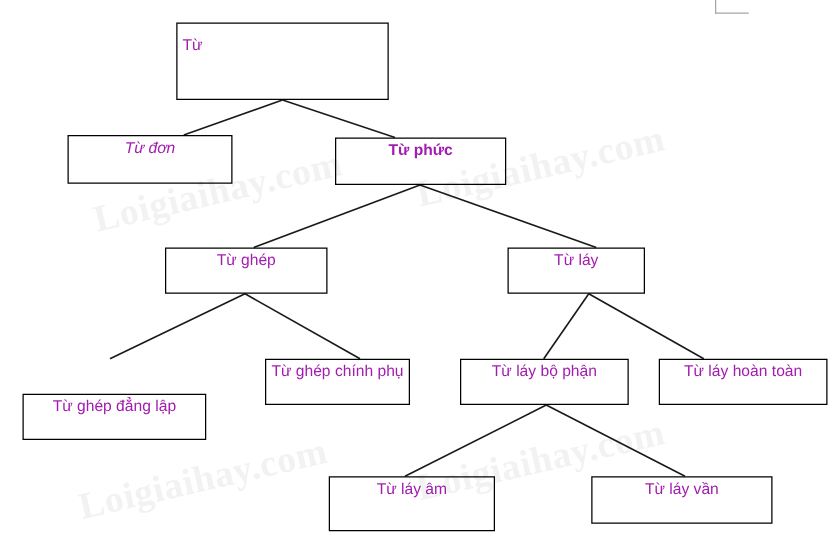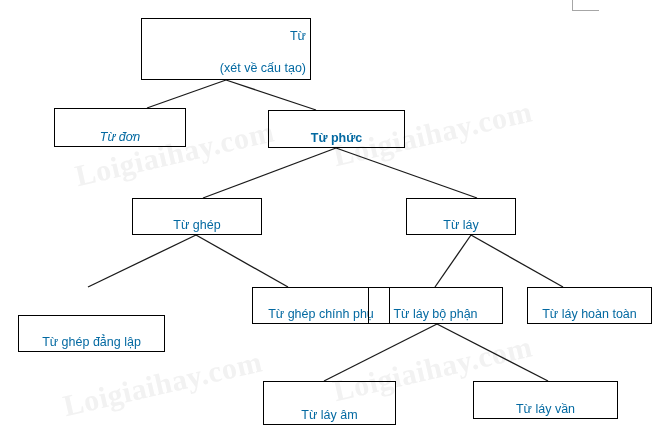--- a/index.html
+++ b/index.html
@@ -35,25 +35,25 @@
     transform-origin: left top;
     user-select: none;
     letter-spacing: 0.5px;
   }
   .node {
     position: absolute;
     box-sizing: border-box;
     border: 1px solid #000000;
     background: transparent;
     display: flex;
-    align-items: flex-end;
+    align-items: flex-start;
     justify-content: center;
     text-align: center;
     font-size: 12.5px;
-    color: #0369a1;
+    color: #a21caf;
     line-height: 1.45;
     padding: 0 4px;
   }
   .node.root {
     flex-direction: column;
     justify-content: flex-start;
     padding-top: 8px;
   }
   .node .line1 {
     display: block;
@@ -93,44 +93,43 @@
       <line x1="196" y1="235" x2="288" y2="287" stroke="#1a1a1a" stroke-width="1.3"></line>
       <line x1="471" y1="235" x2="435" y2="287" stroke="#1a1a1a" stroke-width="1.3"></line>
       <line x1="471" y1="235" x2="563" y2="287" stroke="#1a1a1a" stroke-width="1.3"></line>
       <line x1="437" y1="324" x2="324" y2="381" stroke="#1a1a1a" stroke-width="1.3"></line>
       <line x1="437" y1="324" x2="548" y2="381" stroke="#1a1a1a" stroke-width="1.3"></line>
     </svg>
 
   <div id="node-layer">
       <div class="node root" style="left: 141px; top: 18px; width: 170px; height: 62px; border-color: rgb(0, 0, 0);">
         <span class="line1">Từ</span>
-        <span class="line2">(xét về cấu tạo)</span>
       </div>
       <div class="node" style="left: 54px; top: 108px; width: 132px; height: 39px; border-color: rgb(0, 0, 0); font-style: italic;">
         <span>Từ đơn</span>
       </div>
       <div class="node" style="left: 268px; top: 110px; width: 137px; height: 38px; border-color: rgb(0, 0, 0); font-weight: bold;">
         <span>Từ phức</span>
       </div>
       <div class="node" style="left: 132px; top: 198px; width: 130px; height: 37px; border-color: rgb(0, 0, 0);">
         <span>Từ ghép</span>
       </div>
       <div class="node" style="left: 406px; top: 198px; width: 110px; height: 37px; border-color: rgb(0, 0, 0);">
         <span>Từ láy</span>
       </div>
       <div class="node" style="left: 18px; top: 287px; width: 147px; height: 37px; border-color: rgb(0, 0, 0); margin-top: 28px;">
         <span>Từ ghép đẳng lập</span>
       </div>
-      <div class="node" style="left: 212px; top: 287px; width: 138px; height: 37px; border-color: rgb(0, 0, 0); margin-left: 40px;">
+      <div class="node" style="left: 212px; top: 287px; width: 116px; height: 37px; border-color: rgb(0, 0, 0);">
         <span>Từ ghép chính phụ</span>
       </div>
       <div class="node" style="left: 368px; top: 287px; width: 135px; height: 37px; border-color: rgb(0, 0, 0);">
         <span>Từ láy bộ phận</span>
       </div>
-      <div class="node" style="left: 527px; top: 287px; width: 125px; height: 37px; border-color: rgb(0, 0, 0);">
+      <div class="node" style="left: 527px; top: 287px; width: 135px; height: 37px; border-color: rgb(0, 0, 0);">
         <span>Từ láy hoàn toàn</span>
       </div>
       <div class="node" style="left: 263px; top: 381px; width: 133px; height: 44px; border-color: rgb(0, 0, 0);">
         <span>Từ láy âm</span>
       </div>
       <div class="node" style="left: 473px; top: 381px; width: 145px; height: 38px; border-color: rgb(0, 0, 0);">
         <span>Từ láy vần</span>
       </div>
     </div>
 

